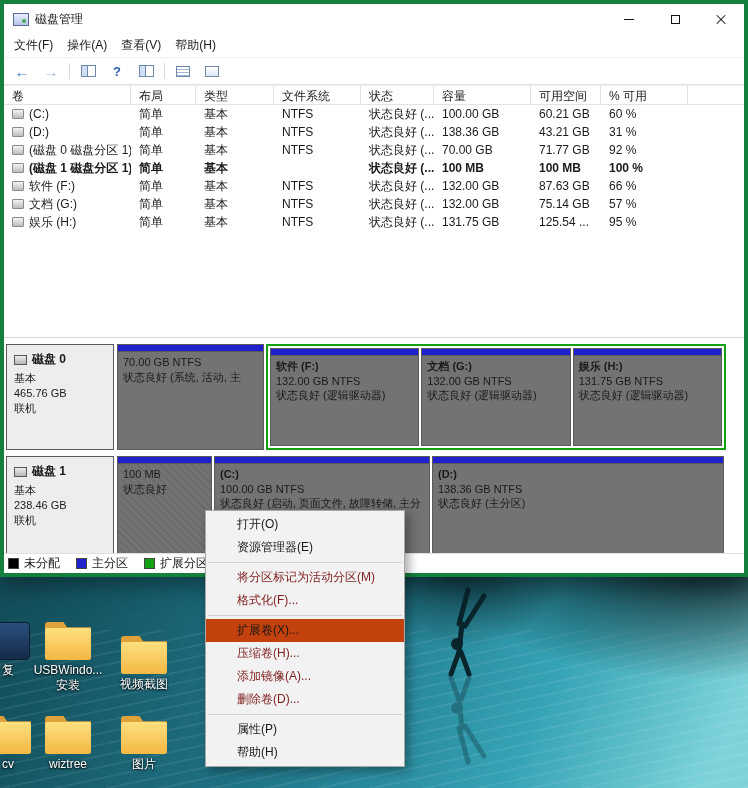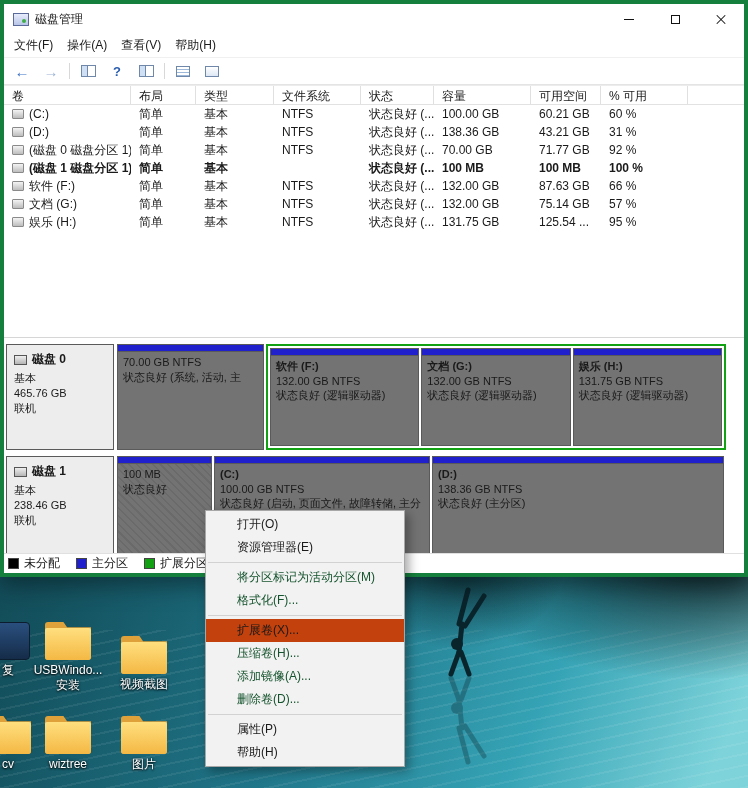--- a/index.html
+++ b/index.html
@@ -110,21 +110,21 @@
   border-top: 1px solid #e0e0e0; background: #fff; }
 .legend-item { display: flex; align-items: center; gap: 5px; font-size: 12px; }
 .sq { width: 11px; height: 11px; display: inline-block; border: 1px solid #444; }
 
 
 .context-menu { position: absolute; left: 205px; top: 510px; width: 200px; z-index: 50;
   background: #f2f2f2; border: 1px solid #a7a7a7; padding: 2px 0;
   box-shadow: 4px 4px 10px rgba(0,0,0,.35); }
 .cm-item { height: 23px; line-height: 23px; padding-left: 31px; font-size: 12px; color: #1a1a1a;
   white-space: nowrap; overflow: hidden; }
-.cm-item.disabled { color: #14532d; }
+.cm-item.disabled { color: #7f1d1d; }
 .cm-item.highlighted { background: #c2410c; }
 .cm-sep { height: 1px; background: #d2d2d2; margin: 3px 2px; }
 </style>
 </head>
 <body>
 
 <div id="desktop-bg">
   <div class="ripples"></div>
   <div class="rocks"></div>
   <div class="rocks2"></div>

